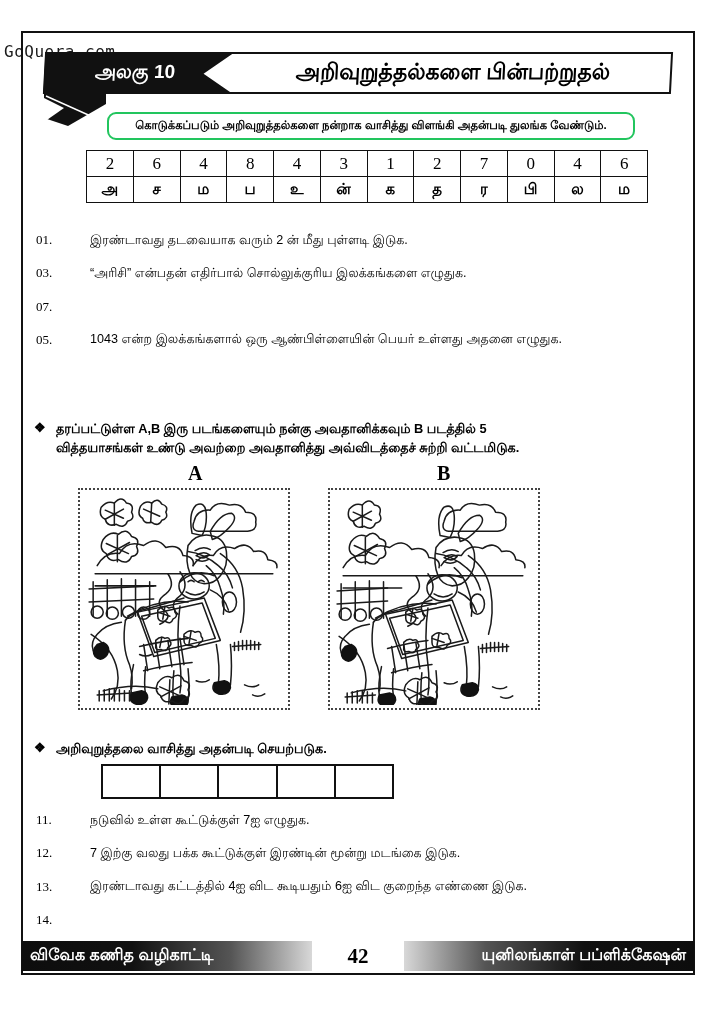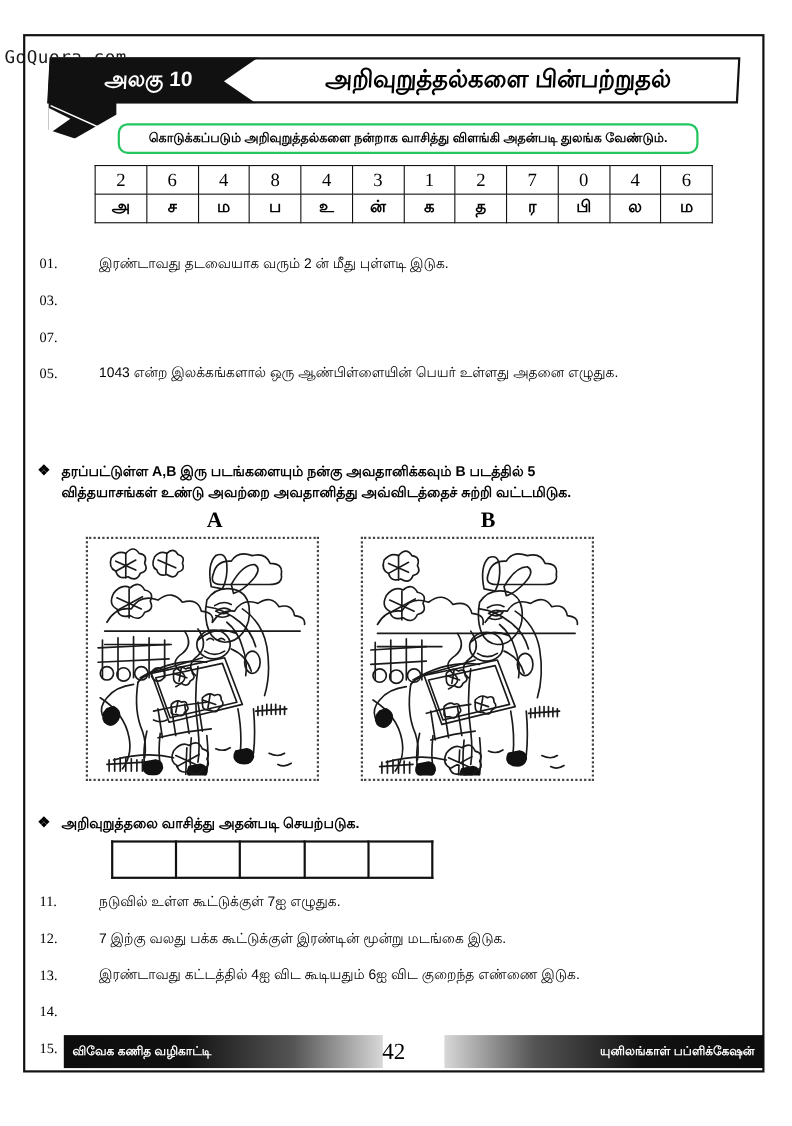--- a/index.html
+++ b/index.html
@@ -216,24 +216,23 @@
     position: absolute;
     left: 22px; top: 941px;
     width: 672px; height: 30px;
   }
   .footer-left, .footer-right {
     position: absolute;
     top: 0; height: 30px;
     display: flex; align-items: center;
     font-family: "Liberation Sans", sans-serif;
     font-weight: 700;
-    font-size: 11px;
+    font-size: 16px;
     color: #fff;
     white-space: nowrap;
-    margin-left: 36px;
   }
   .footer-left {
     left: 0; width: 290px;
     background: linear-gradient(to right, #0d0d0d 0%, #111 38%, #555 72%, #d8d8d8 100%);
     padding-left: 8px;
     box-sizing: border-box;
     justify-content: flex-start;
   }
   .footer-right {
     right: 0; width: 290px;
@@ -241,21 +240,21 @@
     padding-right: 8px;
     box-sizing: border-box;
     justify-content: flex-end;
   }
   .footer-page {
     position: absolute;
     left: 0; top: 0;
     width: 672px; height: 30px;
     display: flex; align-items: center; justify-content: center;
     font-family: "Liberation Serif", serif;
-    font-weight: 400;
+    font-weight: 700;
     font-size: 21px;
     color: #000;
   }
 </style>
 </head>
 <body>
 
 <div class="watermark">GoQuora.com</div>
 
 <div class="page-frame"></div>
@@ -310,20 +309,21 @@
   </tbody>
 </table>
 
 <div class="qlist first">
   <div class="qitem">
     <span class="qnum">01.</span>
     <span class="qtext">இரண்டாவது தடவையாக வரும் 2 ன் மீது புள்ளடி இடுக.</span>
   </div>
   <div class="qitem">
     <span class="qnum">03.</span>
+    <span class="qtext">“அரிசி” என்பதன் எதிர்பால் சொல்லுக்குரிய இலக்கங்களை எழுதுக.</span>
   </div>
   <div class="qitem">
     <span class="qnum">07.</span>
   </div>
   <div class="qitem">
     <span class="qnum">05.</span>
     <span class="qtext">1043 என்ற  இலக்கங்களால் ஒரு ஆண்பிள்ளையின் பெயர் உள்ளது அதனை எழுதுக.</span>
   </div>
 </div>
 

